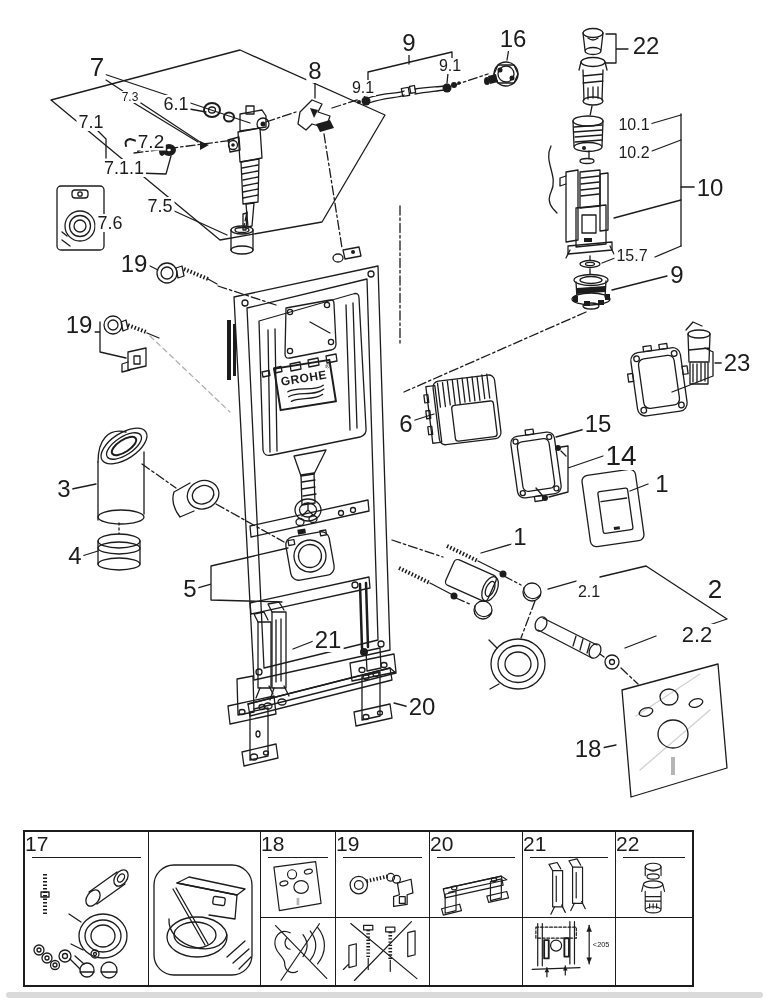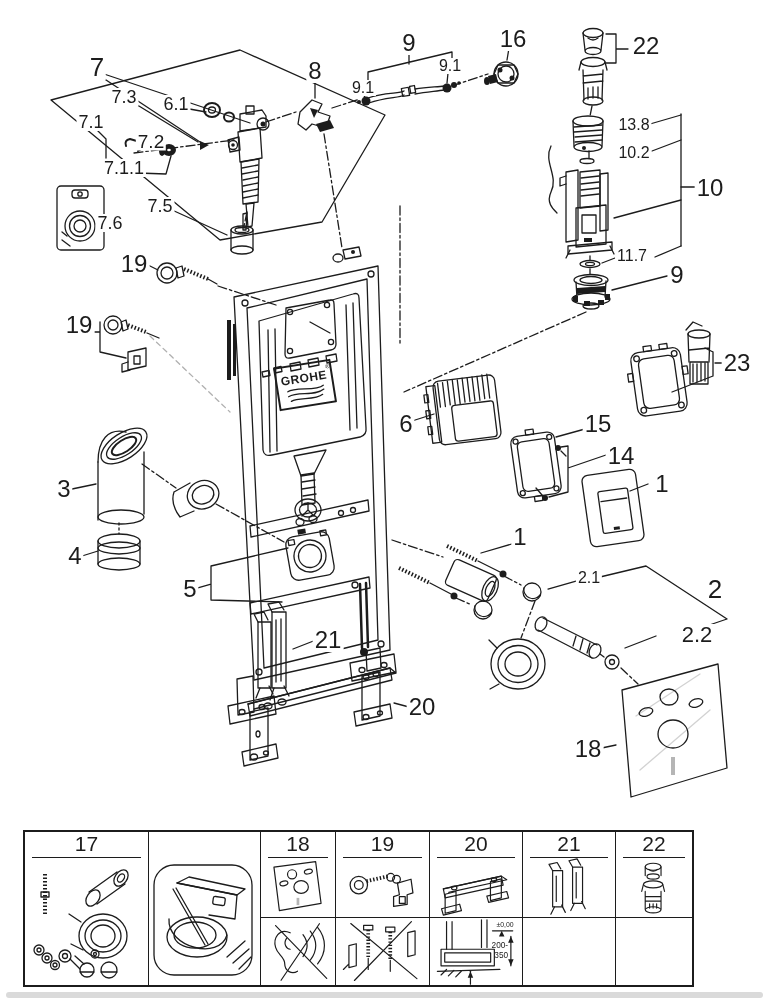--- a/index.html
+++ b/index.html
@@ -19,21 +19,21 @@
   .t2{stroke-width:2}
   .t25{stroke-width:2.5}
   .thread{stroke-width:4;stroke-dasharray:1.5 2;stroke-linecap:butt}
   .drawing text,.icon text{fill:#1c1c1c;stroke:none;font-family:"Liberation Sans",sans-serif}
   .callout{position:absolute;transform:translate(-50%,-50%);background:#fff;padding:0 2px;
            line-height:1;white-space:nowrap}
   .parts-table{position:absolute;left:23px;top:830px;width:671px;height:157px;
                border:2px solid #1c1c1c;box-sizing:border-box;display:flex;background:#fff}
   .pcol{box-sizing:border-box;border-left:1.5px solid #1c1c1c;display:flex;flex-direction:column}
   .pcol:first-child{border-left:none}
-  .th{height:25px;font-size:21px;text-align:center;flex:0 0 auto}
+  .th{height:25px;font-size:21px;flex:0 0 auto}
   .thline{height:0;border-bottom:1.6px solid #1c1c1c;margin:0 7px}
   .cellfull{flex:1;position:relative;overflow:hidden}
   .cellhalf-top{height:60px;border-bottom:1.5px solid #1c1c1c;box-sizing:border-box;overflow:hidden}
   .cellhalf-bot{flex:1;overflow:hidden}
   .bottom-strip{position:absolute;left:6px;top:992px;width:757px;height:6px;
                 background:#dadada;border-radius:3px}
 </style>
 </head>
 <body>
 
@@ -459,50 +459,50 @@
       <path d="M597,749 L616,745"></path>
     </g>
 
     <g>
       <path d="M316,640 L293,649 M409,707 L394,703"></path>
     </g>
   </svg>
 
   <div class="labels">
     <div class="callout" style="left:97px;top:67px;font-size:26px">7</div>
-    <div class="callout" style="left:124px;top:97px;font-size:18px">7.3</div>
+    <div class="callout" style="left:130px;top:97px;font-size:12px">7.3</div>
     <div class="callout" style="left:176px;top:104px;font-size:18px">6.1</div>
     <div class="callout" style="left:91px;top:122px;font-size:18px">7.1</div>
     <div class="callout" style="left:151px;top:141px;font-size:19px">7.2</div>
     <div class="callout" style="left:124px;top:168px;font-size:18px">7.1.1</div>
     <div class="callout" style="left:160px;top:206px;font-size:18px">7.5</div>
     <div class="callout" style="left:110px;top:223px;font-size:18px">7.6</div>
     <div class="callout" style="left:134px;top:264px;font-size:24px">19</div>
     <div class="callout" style="left:79px;top:325px;font-size:24px">19</div>
     <div class="callout" style="left:315px;top:71px;font-size:24px">8</div>
     <div class="callout" style="left:409px;top:43px;font-size:24px">9</div>
     <div class="callout" style="left:363px;top:88px;font-size:16px">9.1</div>
     <div class="callout" style="left:450px;top:66px;font-size:16px">9.1</div>
     <div class="callout" style="left:513px;top:39px;font-size:24px">16</div>
     <div class="callout" style="left:646px;top:46px;font-size:24px">22</div>
-    <div class="callout" style="left:634px;top:125px;font-size:16px">13.8</div>
+    <div class="callout" style="left:634px;top:125px;font-size:16px">10.1</div>
     <div class="callout" style="left:634px;top:153px;font-size:16px">10.2</div>
     <div class="callout" style="left:710px;top:188px;font-size:24px">10</div>
-    <div class="callout" style="left:632px;top:256px;font-size:16px">11.7</div>
+    <div class="callout" style="left:632px;top:256px;font-size:16px">15.7</div>
     <div class="callout" style="left:677px;top:275px;font-size:24px">9</div>
     <div class="callout" style="left:737px;top:363px;font-size:24px">23</div>
     <div class="callout" style="left:406px;top:424px;font-size:24px">6</div>
     <div class="callout" style="left:598px;top:424px;font-size:24px">15</div>
-    <div class="callout" style="left:621px;top:456px;font-size:24px">14</div>
+    <div class="callout" style="left:621px;top:456px;font-size:28px">14</div>
     <div class="callout" style="left:662px;top:484px;font-size:24px">1</div>
     <div class="callout" style="left:64px;top:489px;font-size:24px">3</div>
     <div class="callout" style="left:75px;top:556px;font-size:24px">4</div>
     <div class="callout" style="left:190px;top:589px;font-size:24px">5</div>
     <div class="callout" style="left:520px;top:537px;font-size:24px">1</div>
-    <div class="callout" style="left:589px;top:578px;font-size:16px">2.1</div>
+    <div class="callout" style="left:589px;top:592px;font-size:16px">2.1</div>
     <div class="callout" style="left:715px;top:589px;font-size:26px">2</div>
     <div class="callout" style="left:697px;top:635px;font-size:22px">2.2</div>
     <div class="callout" style="left:328px;top:640px;font-size:24px">21</div>
     <div class="callout" style="left:422px;top:707px;font-size:24px">20</div>
     <div class="callout" style="left:588px;top:749px;font-size:24px">18</div>
   </div>
 
   <div class="parts-table">
 
     <div class="pcol" style="width:123px">
@@ -619,52 +619,48 @@
           <path d="M10,34 L74,20 L76,30 L12,44 Z"></path>
           <path d="M10,34 L74,20 L80,24 L16,38"></path>
           <path d="M12,40 L24,37 L24,58 L12,61 Z"></path>
           <path d="M8,56 L28,51 L30,58 L10,63 Z"></path>
           <path d="M62,26 L74,23 L74,44 L62,47 Z"></path>
           <path d="M58,42 L80,37 L82,44 L60,49 Z"></path>
           <ellipse cx="22" cy="33" rx="3" ry="2"></ellipse>
             <ellipse cx="66" cy="24" rx="3" ry="2"></ellipse>
         </svg>
       </div>
-      <div class="cellhalf-bot">
-        <svg class="icon" width="91" height="68" viewBox="0 0 91 74">
-          <path d="M14,4 L14,34 M20,4 L20,34 M52,2 L52,32 M58,2 L58,32"></path>
-          <rect x="8" y="34" width="58" height="18"></rect>
-          <rect x="12" y="38" width="50" height="10"></rect>
-          <path d="M4,58 L72,56"></path>
-          <path d="M8,62 l6,-6 M16,63 l6,-6 M24,64 l6,-6"></path>
-          <path d="M64,14 L86,14"></path>
-          <path d="M74,14 l-3,6 h6 Z" class="f"></path>
-          <text x="87" y="10" font-size="7.5" text-anchor="end">±0,00</text>
-          <path d="M84,20 L84,52"></path>
-          <path d="M84,20 l-3,7 h6 Z" class="f"></path>
-          <path d="M84,52 l-3,-7 h6 Z" class="f"></path>
-          <text x="81" y="33" font-size="9" text-anchor="end">200-</text>
-          <text x="81" y="43" font-size="9" text-anchor="end">350</text>
-          <path d="M40,72 L40,58"></path>
-          <path d="M40,58 l-3,7 h6 Z" class="f"></path>
-        </svg>
-      </div>
     </div>
 
     <div class="pcol" style="width:93px">
       <div class="th">21</div>
       <div class="thline"></div>
       <div class="cellhalf-top">
         <svg class="icon" width="91" height="58" viewBox="0 0 91 64">
           <rect x="28" y="14" width="11" height="40"></rect>
           <path d="M28,14 L24,7 L33,5 L37,12 M30,54 L26,62 M38,52 L42,60"></path>
           <path d="M32,20 L32,48"></path>
           <rect x="50" y="10" width="11" height="40"></rect>
           <path d="M50,10 L46,3 L55,1 L59,8 M52,50 L48,58 M60,48 L64,56"></path>
           <path d="M54,16 L54,44"></path>
+        </svg>
+      </div>
+      <div class="cellhalf-bot">
+        <svg class="icon" width="91" height="68" viewBox="0 0 91 74">
+          <path d="M12,6 L12,52 M17,6 L17,52 M47,4 L47,50 M52,4 L52,50"></path>
+          <rect x="10" y="10" width="44" height="12" stroke-dasharray="3 2"></rect>
+          <circle cx="32" cy="30" r="6"></circle>
+          <rect x="19" y="24" width="5" height="20" class="t2"></rect>
+          <rect x="41" y="22" width="5" height="20" class="t2"></rect>
+          <path d="M6,56 L58,54"></path>
+          <path d="M22,64 L22,54 M42,62 L42,52"></path>
+          <path d="M22,54 l-2.5,5 h5 Z M42,52 l-2.5,5 h5 Z" class="f"></path>
+          <path d="M68,8 L68,50"></path>
+          <path d="M68,8 l-3,7 h6 Z M68,50 l-3,-7 h6 Z" class="f"></path>
+          <text x="72" y="32" font-size="8" text-anchor="start">&lt;205</text>
         </svg>
       </div>
     </div>
 
     <div class="pcol" style="flex:1">
       <div class="th">22</div>
       <div class="thline"></div>
       <div class="cellhalf-top">
         <svg class="icon" width="76" height="58" viewBox="0 0 78 66">
           <g class="g">

